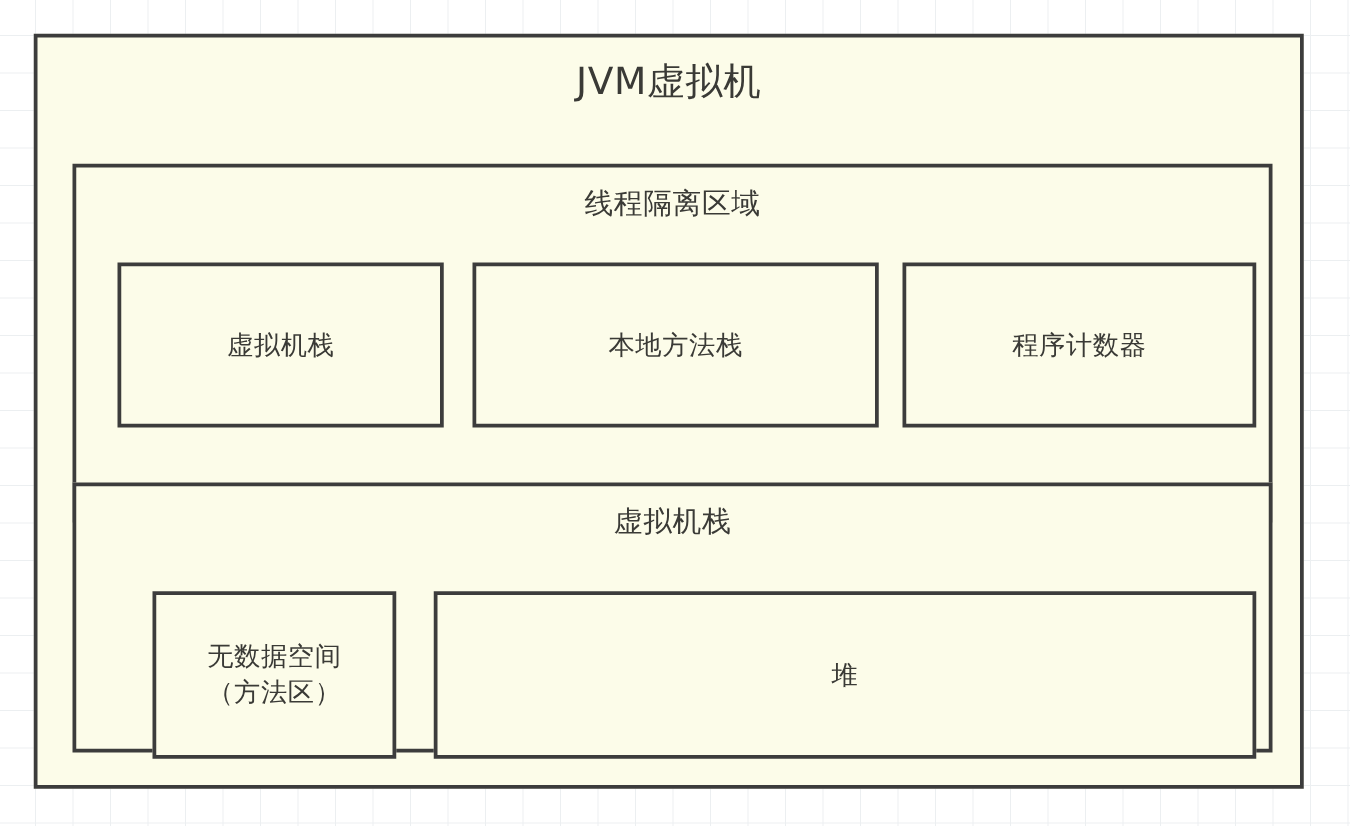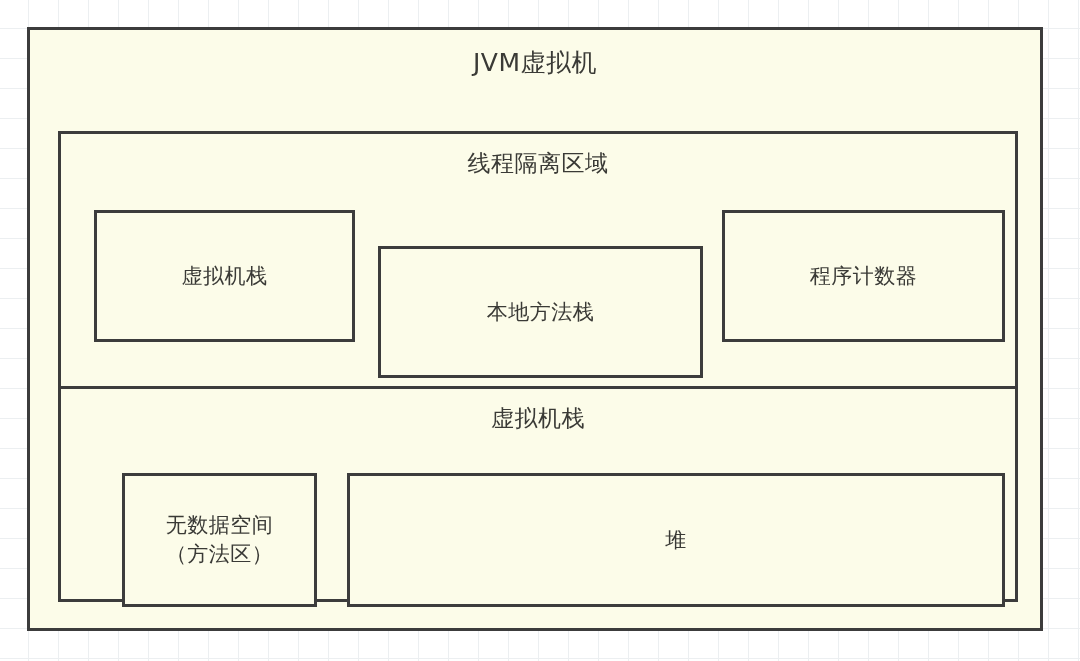--- a/index.html
+++ b/index.html
@@ -32,21 +32,21 @@
     background: #fcfce9;
     border: 3px solid #3c3c3c;
   }
 
   .jvm-title {
     position: absolute;
     left: 0;
     top: 18px;
     width: 100%;
     text-align: center;
-    font-size: 25px;
+    font-size: 30px;
     color: #3a3a36;
     letter-spacing: 0.5px;
     line-height: 1.2;
   }
 
   
   .section {
     position: absolute;
     background: #fcfce9;
     border: 3px solid #3c3c3c;
@@ -92,21 +92,21 @@
   .area-label {
     font-size: 21px;
     color: #3a3a36;
     line-height: 1.38;
     letter-spacing: 0.5px;
     white-space: pre-line;
   }
 
   
   .box-vm-stack      { left: 33px;  top: 76px; width: 261px; height: 132px; }
-  .box-native-stack  { left: 317px; top: 76px; width: 325px; height: 132px; margin-top: 36px; }
+  .box-native-stack  { left: 317px; top: 76px; width: 325px; height: 132px; }
   .box-pc-register   { left: 661px; top: 76px; width: 283px; height: 132px; }
 
   
   .box-method-area   { left: 61px;  top: 84px; width: 195px; height: 134px; text-align: right; }
   .box-heap          { left: 286px; top: 84px; width: 658px; height: 134px; }
 </style>
 </head>
 <body>
 
 <div class="jvm-outer">

